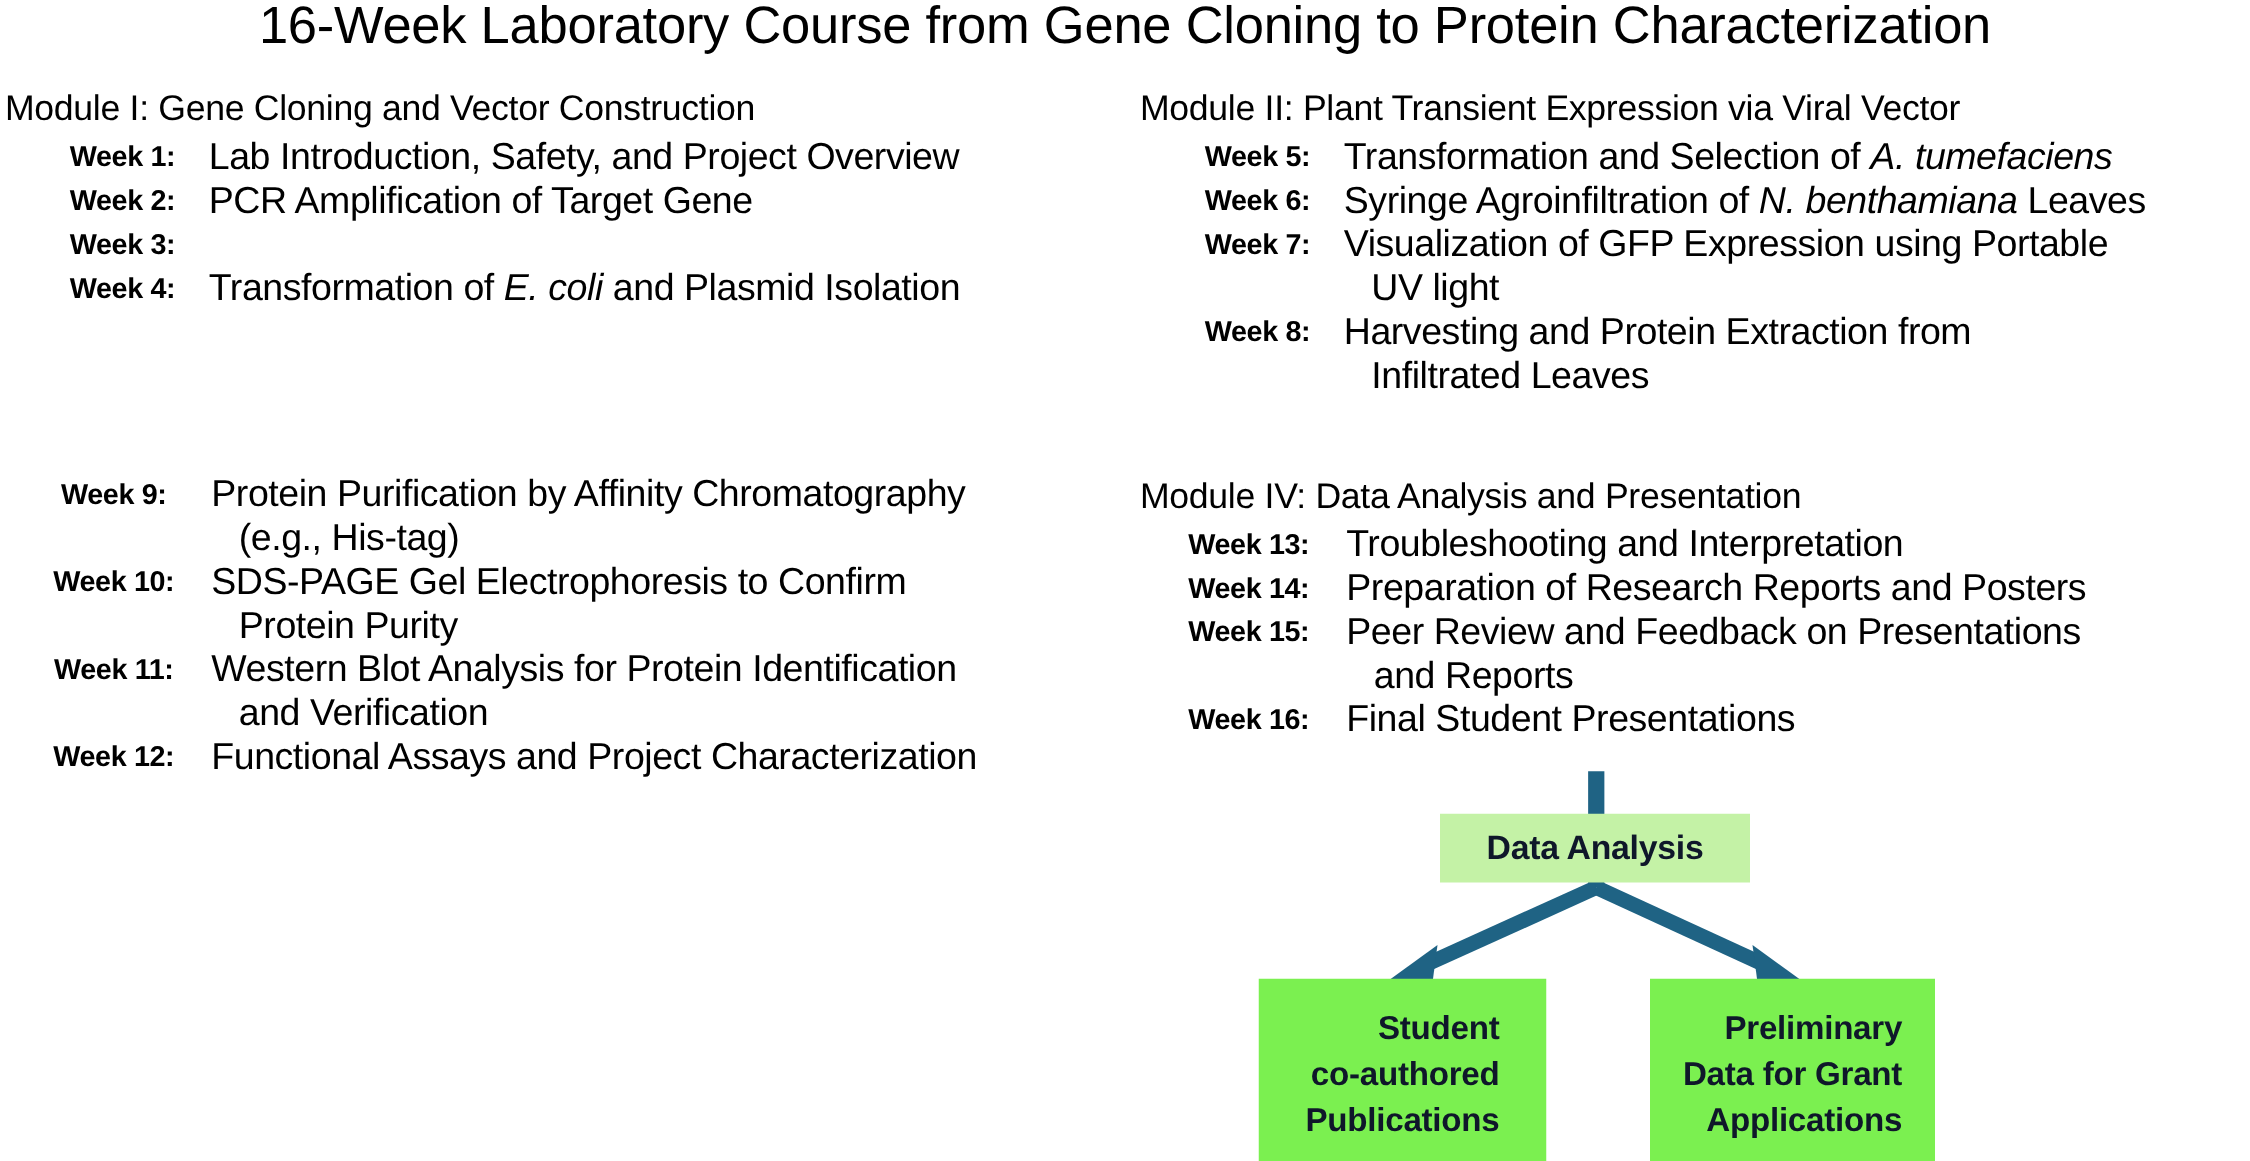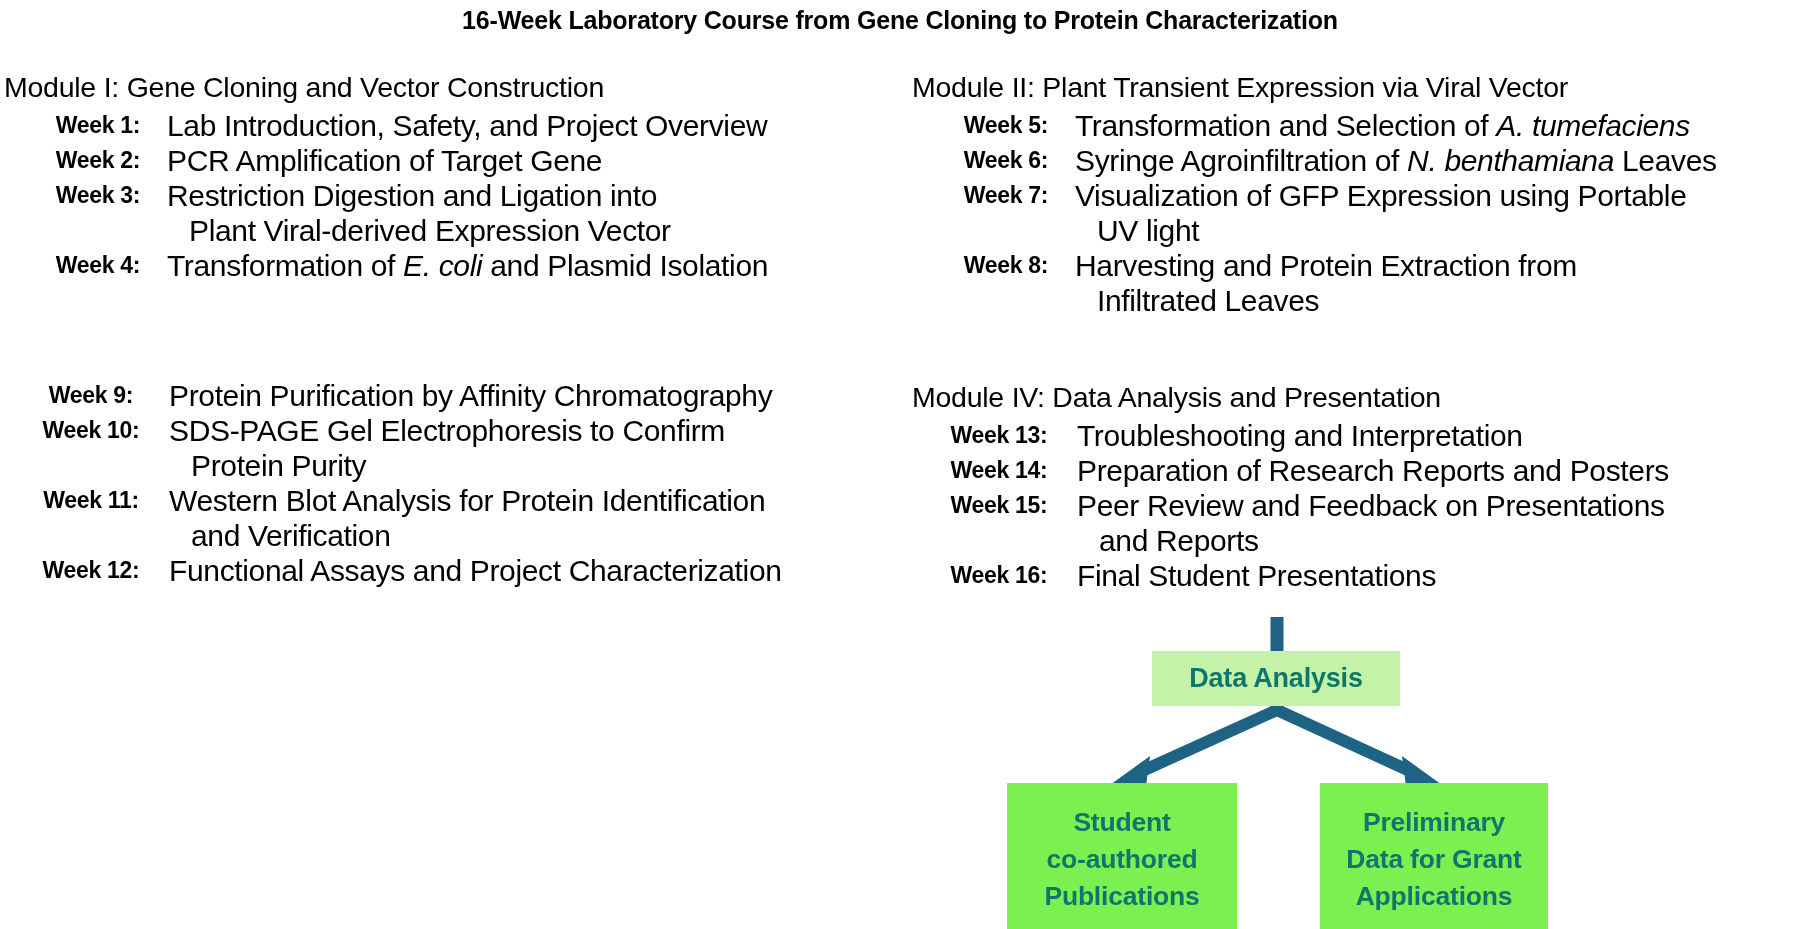--- a/index.html
+++ b/index.html
@@ -22,22 +22,22 @@
     height: 929px;
   }
 
   
   .doc-title {
     position: absolute;
     top: 0px;
     left: 0;
     width: 1800px;
     text-align: center;
-    font-size: 25px;
-    font-weight: bold;
+    font-size: 42px;
+    font-weight: normal;
     letter-spacing: -0.2px;
     line-height: 40px;
     white-space: nowrap;
   }
 
   
   .col-left  { position: absolute; left: 4px;   width: 900px; }
   .col-right { position: absolute; left: 912px; width: 890px; }
 
   .row-top    { top: 68px; }
@@ -105,23 +105,23 @@
     width: 620px;
     height: 330px;
   }
   #flow-svg { position: absolute; left: 0; top: 0; }
 
   .flow-box {
     position: absolute;
     display: flex;
     align-items: center;
     justify-content: center;
-    text-align: center;
+    text-align: right;
     font-weight: bold;
-    color: #0f766e;
+    color: #0f172a;
     box-sizing: border-box;
   }
   .flow-box.top {
     left: 192px; top: 51px;
     width: 248px; height: 55px;
     background: #C4F2A6;
     font-size: 27px;
     letter-spacing: -0.2px;
   }
   .flow-box.bottom {
@@ -148,24 +148,20 @@
       <li class="week-row">
         <span class="week-label">Week 1:</span>
         <span class="week-text">Lab Introduction, Safety, and Project Overview</span>
       </li>
       <li class="week-row">
         <span class="week-label">Week 2:</span>
         <span class="week-text">PCR Amplification of Target Gene</span>
       </li>
       <li class="week-row">
         <span class="week-label">Week 3:</span>
-        <span class="week-text">
-          <span>Restriction Digestion and Ligation into</span>
-          <span class="cont">Plant Viral-derived Expression Vector</span>
-        </span>
       </li>
       <li class="week-row">
         <span class="week-label">Week 4:</span>
         <span class="week-text">Transformation of <i>E. coli</i> and Plasmid Isolation</span>
       </li>
     </ul>
   </div>
 
   <div class="col-right row-top">
     <div class="module-title">Module II: Plant Transient Expression via Viral Vector</div>
@@ -194,20 +190,21 @@
       </li>
     </ul>
   </div>
 
   <div class="col-left row-bottom">
     <ul class="week-list">
       <li class="week-row">
         <span class="week-label">Week 9:</span>
         <span class="week-text">
           <span>Protein Purification by Affinity Chromatography</span>
+          <span class="cont">(e.g., His-tag)</span>
         </span>
       </li>
       <li class="week-row">
         <span class="week-label">Week 10:</span>
         <span class="week-text">
           <span>SDS-PAGE Gel Electrophoresis to Confirm</span>
           <span class="cont">Protein Purity</span>
         </span>
       </li>
       <li class="week-row">

